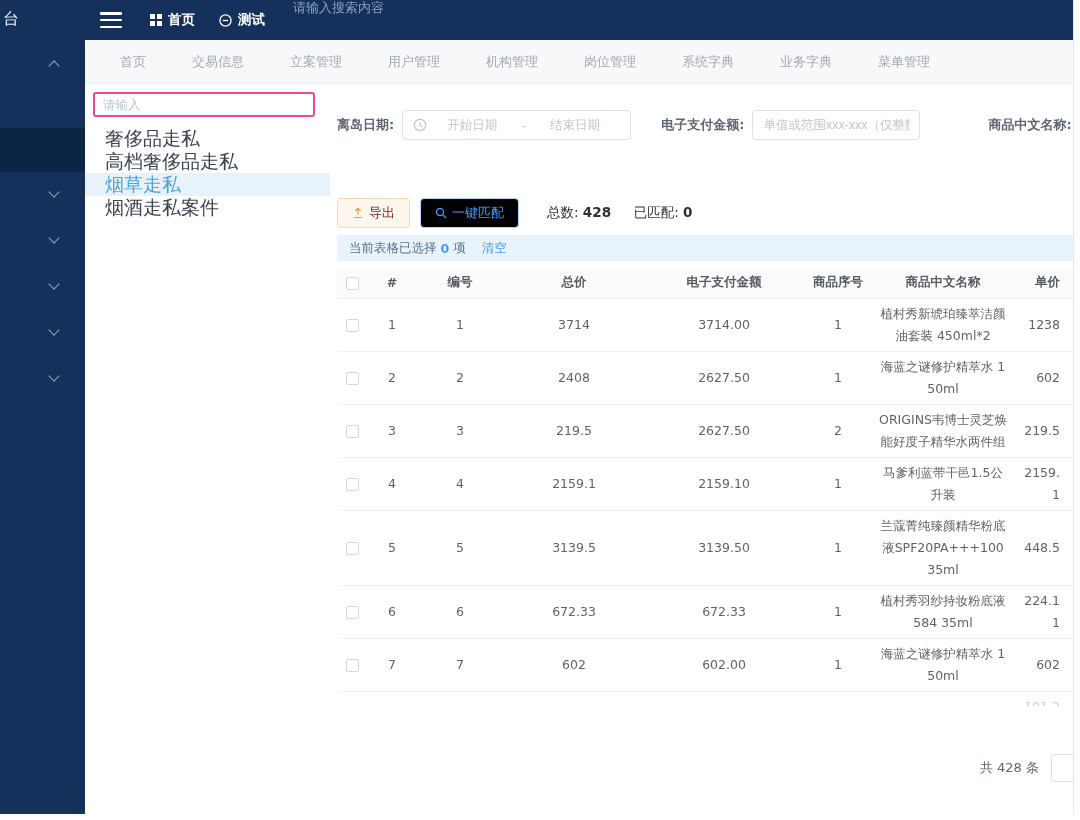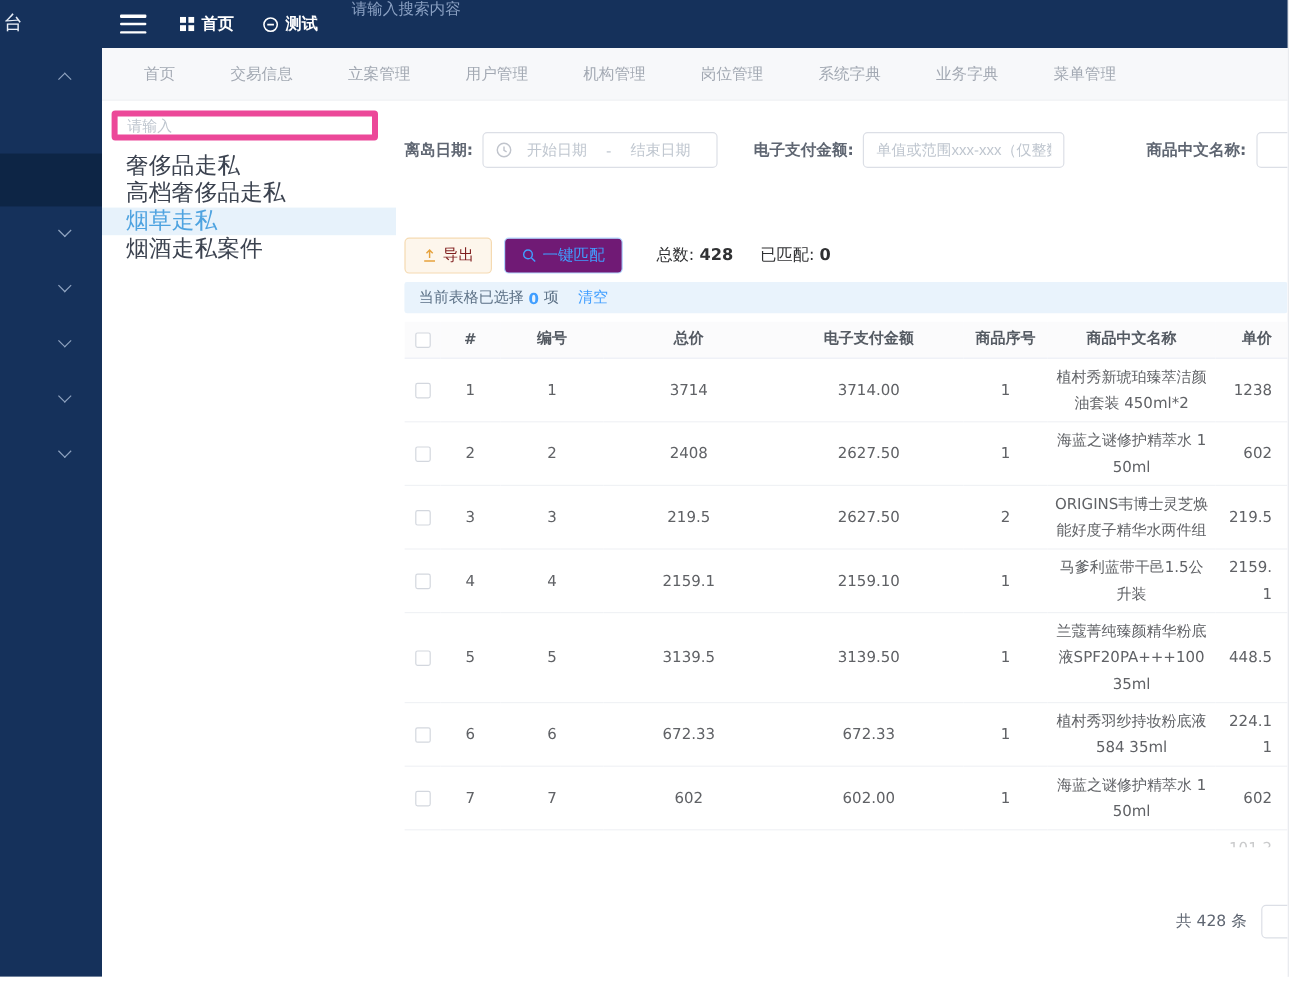--- a/index.html
+++ b/index.html
@@ -43,50 +43,50 @@
   .tab.active::after { content:""; position:absolute; left:12px; right:12px;
     bottom:0; height:2px; background:#a5c8e9; }
   .tab-close { margin-left:7px; font-size:13px; color:#3579c6; font-weight:400; }
 
   
   .content { position:absolute; left:85px; top:84px; right:0; bottom:0;
     display:flex; background:#fff; }
 
   .leftpanel { flex:0 0 245px; padding-top:8px; }
   .lp-search { margin:0 14px 10px 8px; }
-  .lp-search input { width:222px; height:25px; border:5px solid #ec4899;
+  .lp-search input { width:222px; height:25px; border:2px solid #ec4899;
     border-radius:3px; outline:none; padding:0 8px; font-size:12.5px; color:#333; }
   .lp-search input::placeholder { color:#bfc6cf; }
   .lp-item { height:23px; line-height:23px; padding-left:20px; font-size:19px;
     color:#3c4350; cursor:pointer; white-space:nowrap; }
   .lp-item.selected { background:#e7f2fb; color:#4ea3e0; }
 
   .mainpanel { flex:1 1 auto; overflow:hidden; padding-left:7px; position:relative; }
 
   .filter-row { margin-top:26px; display:flex; align-items:center;
     flex-wrap:nowrap; white-space:nowrap; min-width:max-content; }
   .f-label { font-size:13px; color:#5f6672; font-weight:600; }
-  .datebox { margin-left:8px; width:196px; height:30px; border:1px solid #dcdfe6;
+  .datebox { margin-left:8px; width:229px; height:30px; border:1px solid #dcdfe6;
     border-radius:4px; display:flex; align-items:center; padding:0 10px;
     background:#fff; cursor:pointer; }
   .datebox .ph { flex:1; text-align:center; font-size:12.5px; color:#bfc6cf; }
   .datebox .sep { color:#bfc6cf; font-size:12.5px; padding:0 4px; }
   .pay-label { margin-left:30px; }
   .pay-input { margin-left:8px; width:168px; height:30px; border:1px solid #dcdfe6;
     border-radius:4px; outline:none; padding:0 10px; font-size:12.5px; color:#333; }
   .pay-input::placeholder { color:#bfc6cf; }
   .prod-label { margin-left:68px; }
   .prod-input { margin-left:8px; width:130px; height:30px; border:1px solid #dcdfe6;
     border-radius:4px; outline:none; padding:0 10px; font-size:12.5px; }
 
   .toolbar { margin-top:58px; display:flex; align-items:center; }
   .btn { height:30px; display:inline-flex; align-items:center; gap:5px;
     padding:0 14px; border-radius:4px; font-size:13px; cursor:pointer; }
   .btn-export { background:#fdf6ec; border:1px solid #f5dab1; color:#7f1d1d; }
-  .btn-match  { background:#701a75; border:1px solid #b3d8ff; color:#409eff; margin-left:10px; }
+  .btn-match  { background:#000000; border:1px solid #b3d8ff; color:#409eff; margin-left:10px; }
   .counts { margin-left:28px; font-size:13.5px; color:#303133; }
   .counts b { font-weight:700; }
   .counts .gap { display:inline-block; width:14px; }
 
   .selbar { margin-top:7px; height:26px; background:#e9f3fc; border-radius:2px;
     display:flex; align-items:center; padding:0 12px; font-size:12.5px; color:#5c7186; }
   .selbar b { color:#409eff; font-weight:700; margin:0 4px; }
   .selbar .clear { color:#409eff; margin-left:16px; cursor:pointer; }
 
   .tablewrap { margin-top:7px; height:438px; overflow:hidden; width:741px; }

